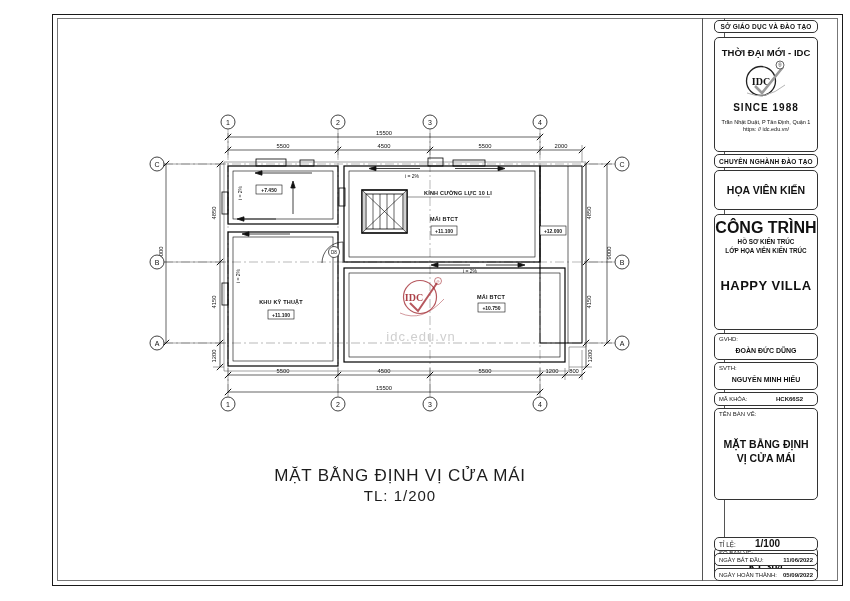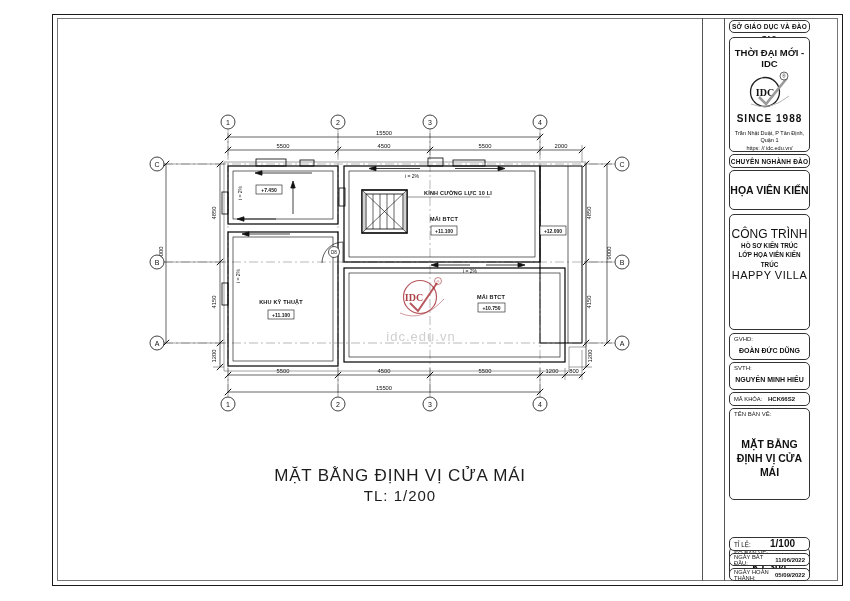--- a/index.html
+++ b/index.html
@@ -8,32 +8,32 @@
     font-family:"Liberation Sans","DejaVu Sans",sans-serif;color:#111;
     overflow:hidden;
   }
   .abs{position:absolute;}
   
   .frame-outer{left:52px;top:14px;width:789px;height:570px;border:1.6px solid #1a1a1a;}
   .frame-inner{left:57px;top:18px;width:779px;height:561px;border:1px solid #777;}
   .sep{top:18px;height:563px;width:0;border-left:1px solid #555;}
   
   .tb-box{
-    position:absolute;left:729px;width:81px;border:1px solid #333;border-radius:5px;
+    position:absolute;left:714px;width:104px;border:1px solid #333;border-radius:5px;
     background:#fff;box-sizing:border-box;text-align:center;color:#111;
   }
   .tb-label{position:absolute;left:4px;top:2px;font-size:6px;text-align:left;color:#222;}
   .tb-small{font-size:6.5px;font-weight:bold;letter-spacing:.2px;}
   .tb-brand{font-size:9.5px;font-weight:bold;margin-top:9px;}
   .tb-since{font-size:10px;font-weight:bold;letter-spacing:1px;margin-top:1px;}
   .tb-addr{font-size:5.5px;line-height:1.35;margin-top:6px;}
   .tb-major{font-size:10.5px;font-weight:bold;line-height:38px;}
-  .tb-proj-h{font-size:12px;font-weight:normal;margin-top:12px;}
+  .tb-proj-h{font-size:16px;font-weight:bold;margin-top:4px;}
   .tb-proj-sub{font-size:6.3px;font-weight:bold;line-height:1.5;}
-  .tb-proj-name{font-size:11px;font-weight:normal;letter-spacing:.5px;}
+  .tb-proj-name{font-size:13px;font-weight:bold;margin-top:22px;letter-spacing:.5px;}
   .tb-person{font-size:7px;font-weight:bold;margin-top:13px;}
   .tb-bigname{font-size:10.5px;font-weight:bold;margin-top:28px;line-height:1.35;padding:0 5px;}
   .tb-sheetno{font-size:10.5px;font-weight:bold;margin-top:13px;}
   .tb-row{display:flex;align-items:center;height:100%;padding:0 4px;box-sizing:border-box;}
   .tb-row .lab{font-size:5.8px;text-align:left;}
   .tb-row .val{font-size:6px;font-weight:bold;margin-left:auto;}
   
   .main-title{left:160px;top:466px;width:480px;text-align:center;font-size:17px;letter-spacing:.8px;color:#1c1c1c;}
   .main-scale{left:160px;top:487px;width:480px;text-align:center;font-size:15px;letter-spacing:1px;color:#1c1c1c;}
   

